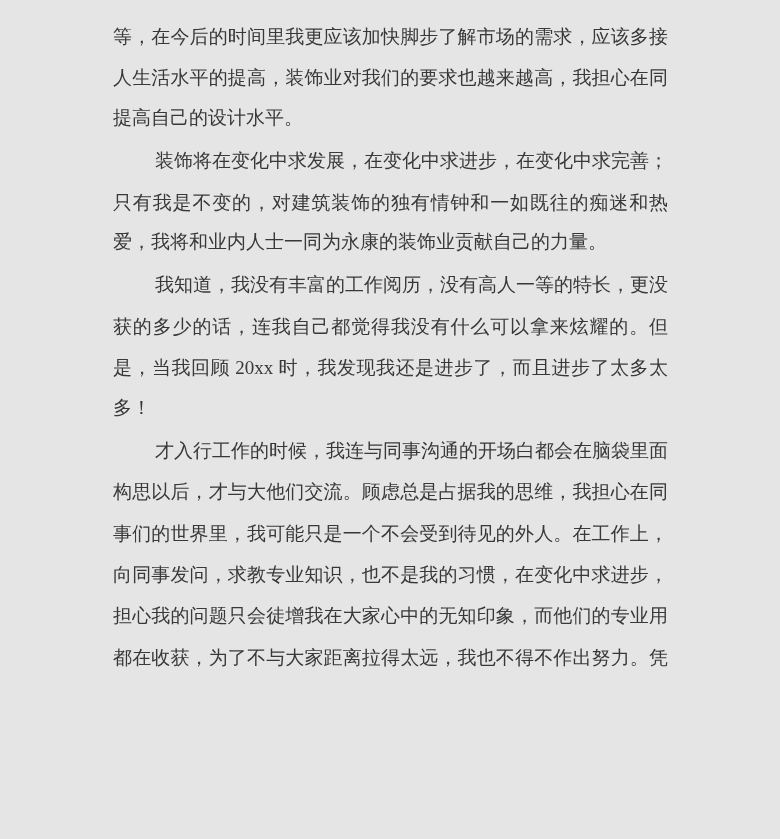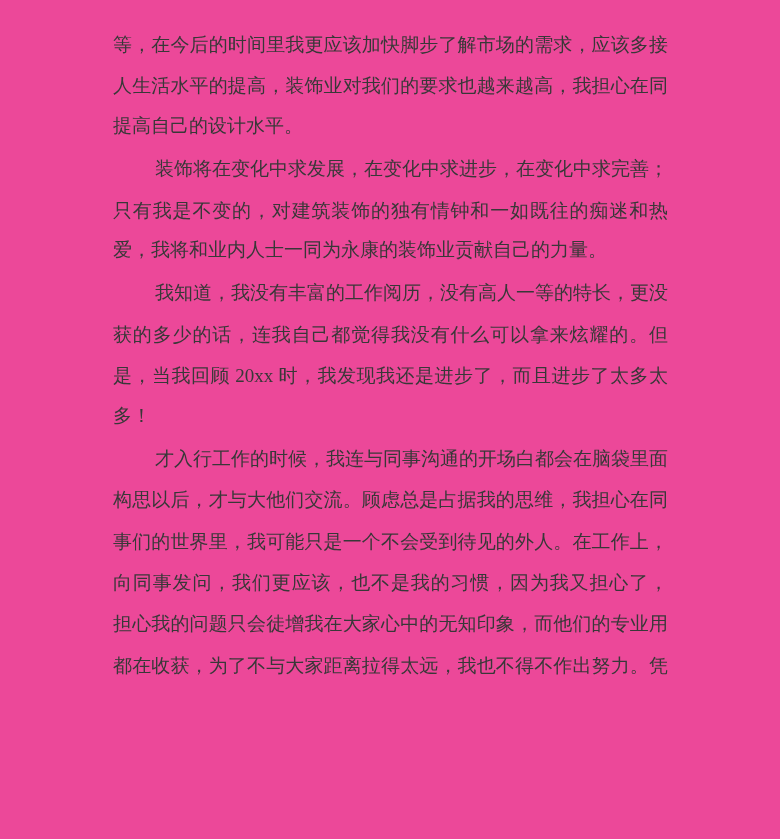--- a/index.html
+++ b/index.html
@@ -4,23 +4,23 @@
 <style>
   html, body {
     margin: 0;
     padding: 0;
     background: #fdfdfd;
   }
   .page {
     position: relative;
     width: 780px;
     height: 839px;
-    background: #ec4899;
+    background: #e5e5e5;
     box-sizing: border-box;
-    padding: 24px 112px 0 113px;
+    padding: 16px 112px 0 113px;
     overflow: hidden;
     font-family: "Liberation Serif", "DejaVu Serif", serif;
   }
   .textblock {
     width: 555px;
   }
   .line {
     margin: 0;
     padding: 0;
     font-size: 19px;
@@ -58,17 +58,17 @@
     <p class="line fill indent">装饰将在变化中求发展，在变化中求进步，在变化中求完善；</p>
     <p class="line fill">只有我是不变的，对建筑装饰的独有情钟和一如既往的痴迷和热</p>
     <p class="line end">爱，我将和业内人士一同为永康的装饰业贡献自己的力量。</p>
     <p class="line fill indent">我知道，我没有丰富的工作阅历，没有高人一等的特长，更没</p>
     <p class="line fill">获的多少的话，连我自己都觉得我没有什么可以拿来炫耀的。但</p>
     <p class="line fill">是，当我回顾 20xx 时，我发现我还是进步了，而且进步了太多太</p>
     <p class="line end">多！</p>
     <p class="line fill indent">才入行工作的时候，我连与同事沟通的开场白都会在脑袋里面</p>
     <p class="line fill">构思以后，才与大他们交流。顾虑总是占据我的思维，我担心在同</p>
     <p class="line fill">事们的世界里，我可能只是一个不会受到待见的外人。在工作上，</p>
-    <p class="line fill">向同事发问，我们更应该，也不是我的习惯，因为我又担心了，</p>
+    <p class="line fill">向同事发问，求教专业知识，也不是我的习惯，在变化中求进步，</p>
     <p class="line fill">担心我的问题只会徒增我在大家心中的无知印象，而他们的专业用</p>
     <p class="line fill">都在收获，为了不与大家距离拉得太远，我也不得不作出努力。凭</p>
   </div>
 </div>
 
 </body></html>

